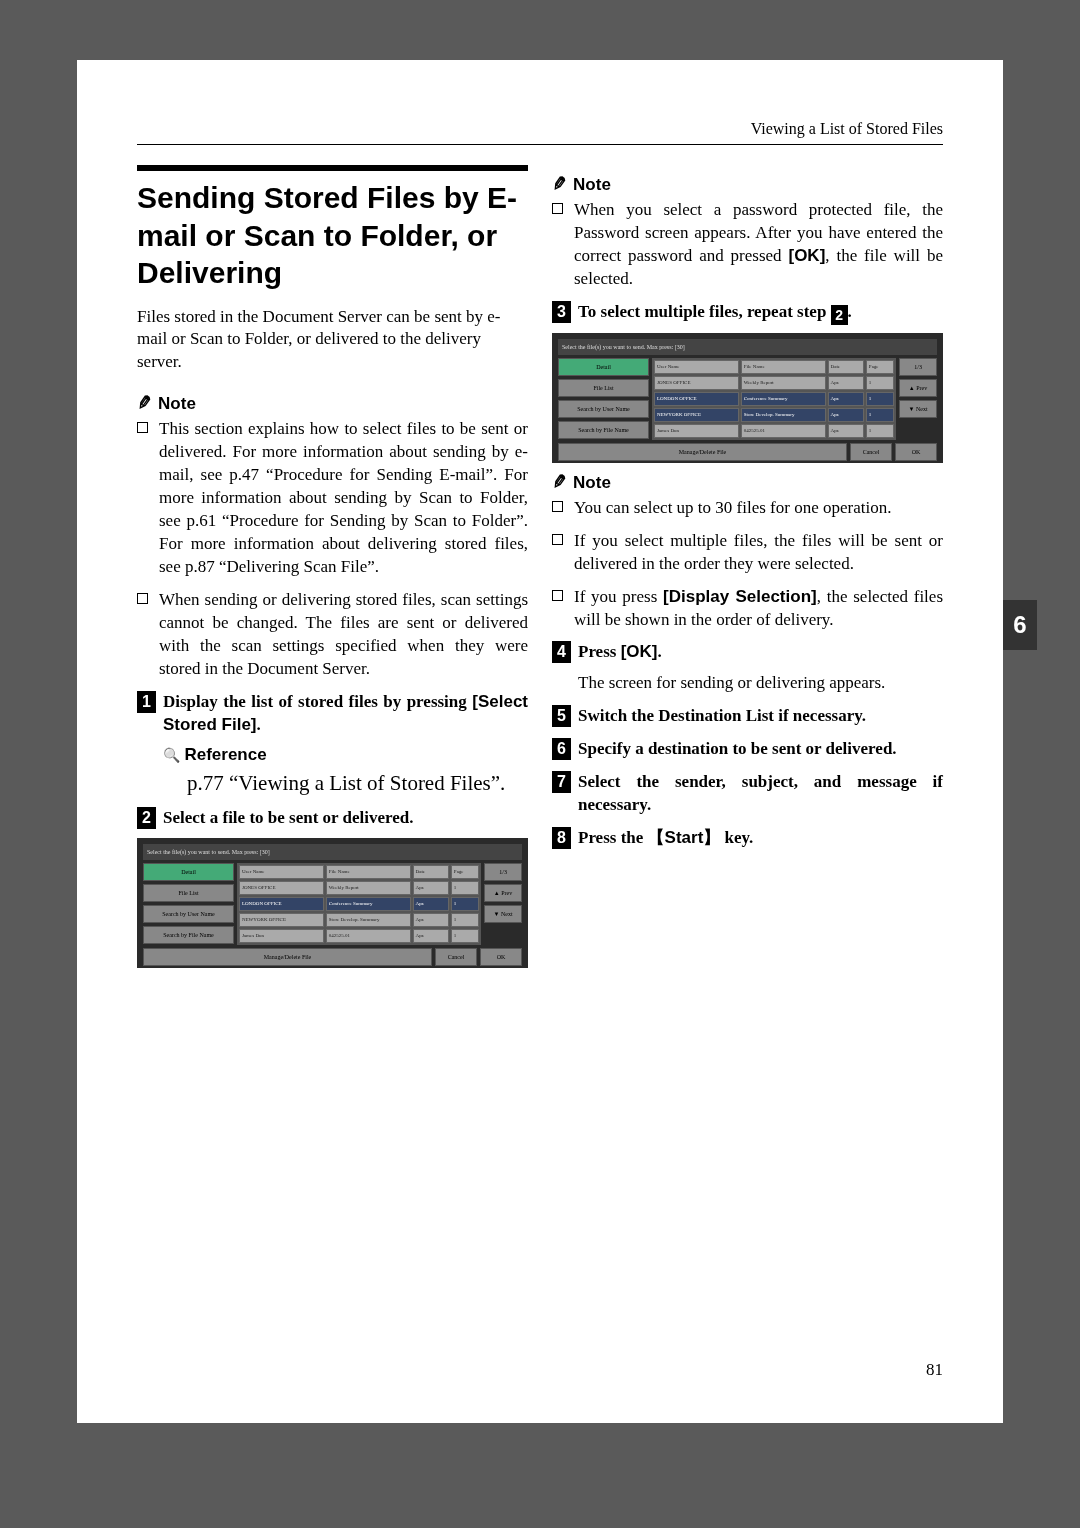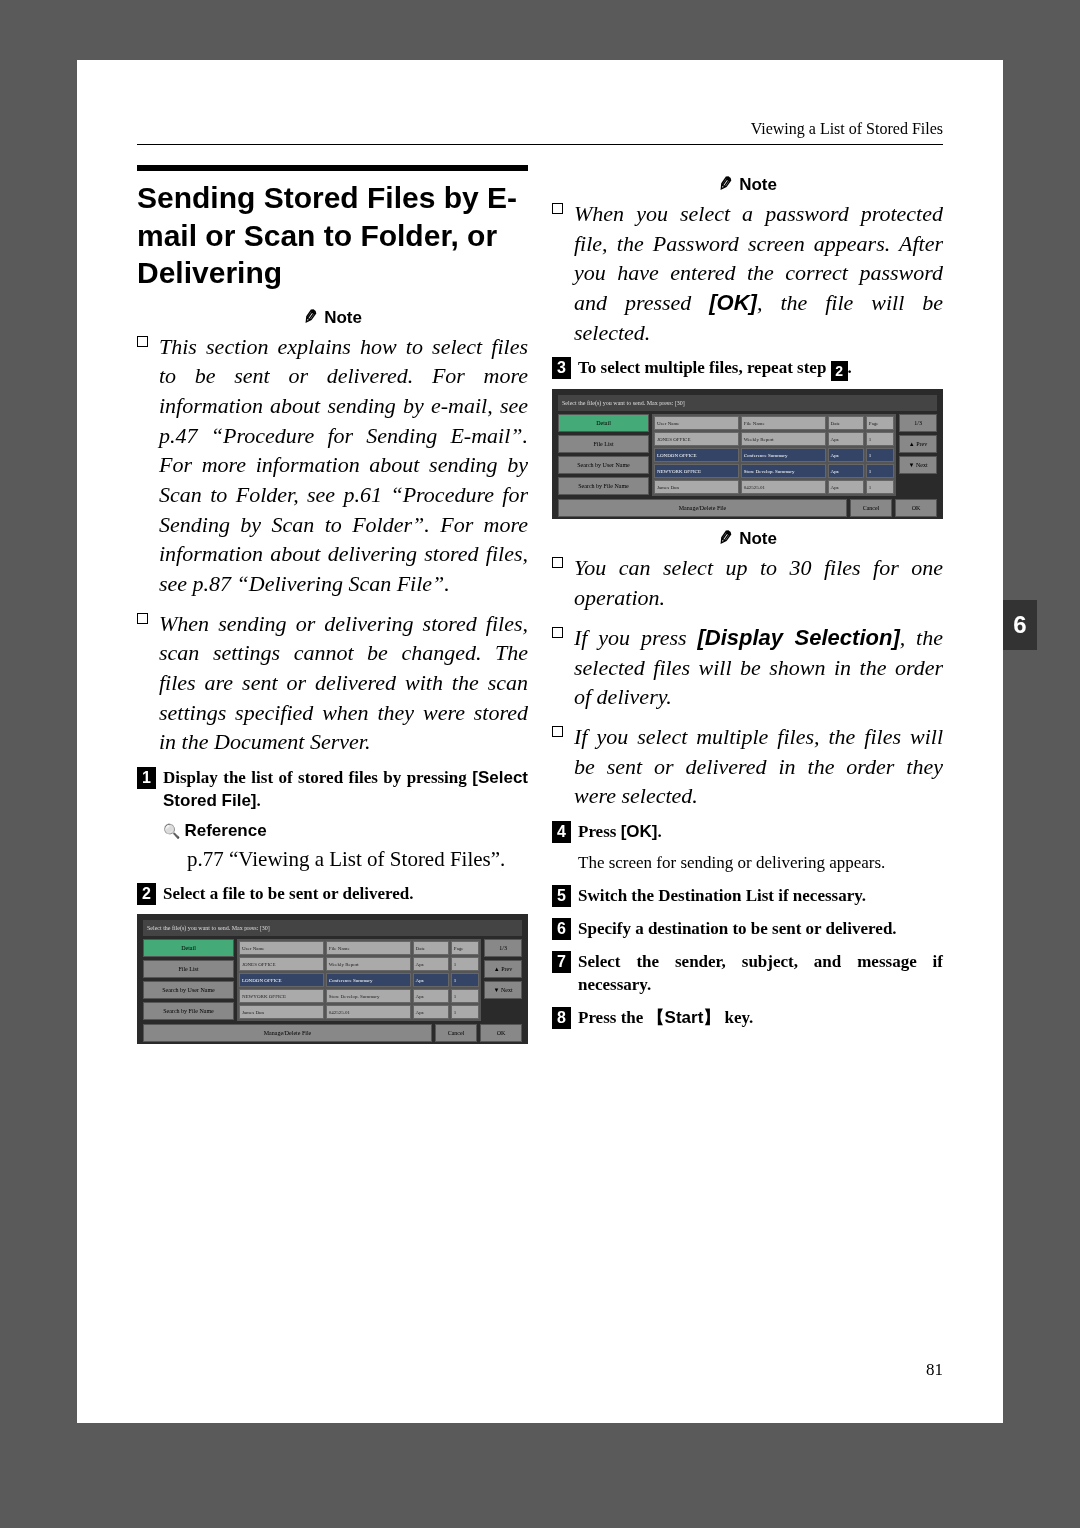--- a/index.html
+++ b/index.html
@@ -48,42 +48,40 @@
   .intro {
     font-size: 17px;
     line-height: 1.35;
     margin-bottom: 18px;
   }
   .note-label {
     font-family: Arial, Helvetica, sans-serif;
     font-weight: bold;
     font-size: 17px;
     margin: 8px 0 4px 0;
-    text-align: center;
   }
   .note-label::before {
     content: "\270E";
     display: inline-block;
     transform: scaleX(-1) rotate(10deg);
     margin-right: 6px;
     font-size: 18px;
   }
   ul.note-list {
     list-style: none;
     padding: 0;
     margin: 0 0 10px 0;
   }
   ul.note-list li {
     position: relative;
     padding-left: 22px;
-    font-size: 22px;
+    font-size: 17px;
     line-height: 1.35;
     margin-bottom: 10px;
     text-align: justify;
-    font-style: italic;
   }
   ul.note-list li::before {
     content: "";
     position: absolute;
     left: 0;
     top: 4px;
     width: 11px;
     height: 11px;
     border: 1.5px solid #000;
     box-sizing: border-box;
@@ -258,20 +256,21 @@
 </head>
 <body>
 
 <div class="page">
   <div class="header-right">Viewing a List of Stored Files</div>
 
   <div class="columns">
 
     <div class="col">
       <h1 class="main-title">Sending Stored Files by E-mail or Scan to Folder, or Delivering</h1>
+      <div class="intro">Files stored in the Document Server can be sent by e-mail or Scan to Folder, or delivered to the delivery server.</div>
 
       <div class="note-label">Note</div>
       <ul class="note-list">
         <li>This section explains how to select files to be sent or delivered. For more information about sending by e-mail, see p.47 “Procedure for Sending E-mail”. For more information about sending by Scan to Folder, see p.61 “Procedure for Sending by Scan to Folder”. For more information about delivering stored files, see p.87 “Delivering Scan File”.</li>
         <li>When sending or delivering stored files, scan settings cannot be changed. The files are sent or delivered with the scan settings specified when they were stored in the Document Server.</li>
       </ul>
 
       <div class="step">
         <span class="step-num">1</span>
         <span>Display the list of stored files by pressing </span><span class="keycap">[Select Stored File]</span><span>.</span>
@@ -403,24 +402,24 @@
             <div class="ss-btn" style="width:auto;flex:1;margin-right:auto">Manage/Delete File</div>
             <div class="ss-btn">Cancel</div>
             <div class="ss-btn">OK</div>
           </div>
         </div>
       </div>
 
       <div class="note-label">Note</div>
       <ul class="note-list">
         <li>You can select up to 30 files for one operation.</li>
+        <li>If you select multiple files, the files will be sent or delivered in the order they were selected.</li>
         <li>
           <span>If you press </span><span class="keycap">[Display Selection]</span><span>, the selected files will be shown in the order of delivery.</span>
         </li>
-        <li>If you select multiple files, the files will be sent or delivered in the order they were selected.</li>
       </ul>
 
       <div class="step">
         <span class="step-num">4</span>
         <span>Press </span><span class="keycap">[OK]</span><span>.</span>
       </div>
       <div class="body-text">The screen for sending or delivering appears.</div>
 
       <div class="step">
         <span class="step-num">5</span>

